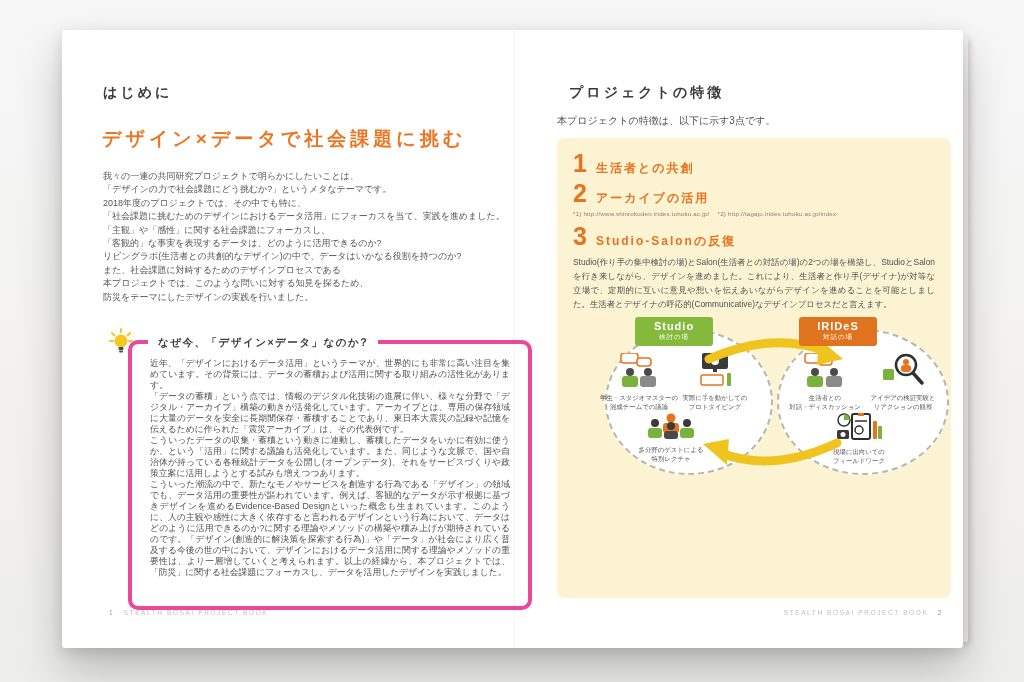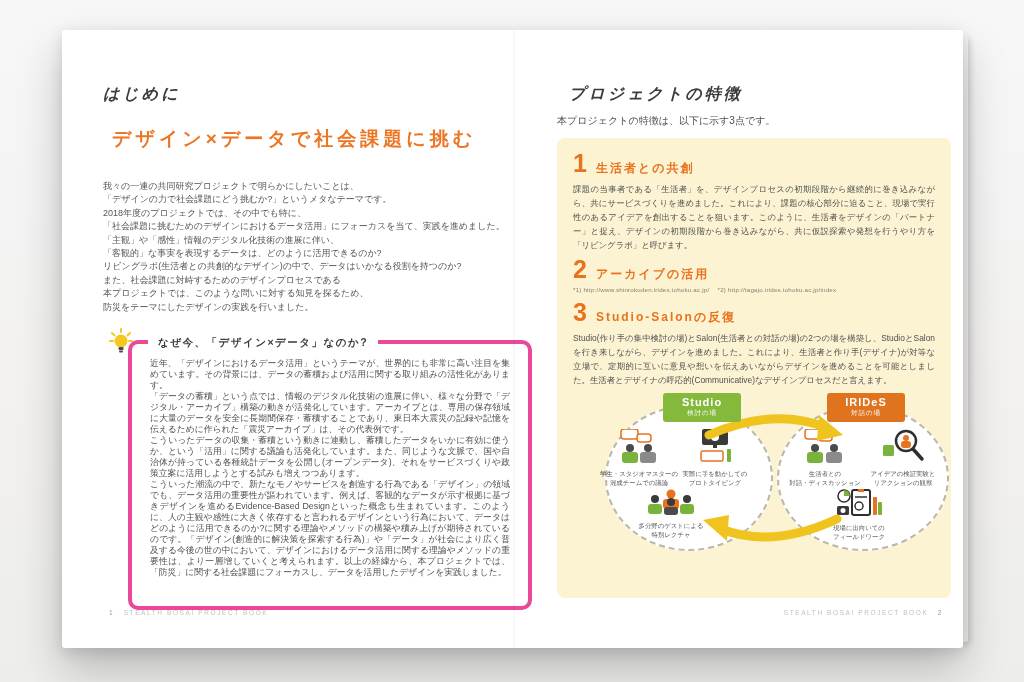--- a/index.html
+++ b/index.html
@@ -11,23 +11,23 @@
   }
   .spread{
     position:absolute;left:62px;top:30px;width:901px;height:618px;
     background:#fff;border-radius:3px;
     box-shadow:0 22px 45px rgba(0,0,0,.22),0 4px 14px rgba(0,0,0,.12);
   }
   .spread::after{ 
     content:"";position:absolute;left:50%;top:0;width:2px;height:100%;
     background:linear-gradient(90deg,rgba(0,0,0,0),rgba(0,0,0,.05),rgba(0,0,0,0));
   }
-  .kicker{position:absolute;font-size:16px;font-weight:bold;letter-spacing:3px;color:#3c3c3c;font-style:italic;}
-  .main-title{position:absolute;left:50px;top:96px;font-size:19px;font-weight:bold;letter-spacing:4px;color:#ed7624;}
-  .intro{position:absolute;left:41px;top:140px;font-size:9px;line-height:13.4px;color:#555;margin-top:10px;}
+  .kicker{position:absolute;font-size:14px;font-weight:bold;letter-spacing:3px;color:#3c3c3c;}
+  .main-title{position:absolute;left:40px;top:96px;font-size:19px;font-weight:bold;letter-spacing:4px;color:#ed7624;}
+  .intro{position:absolute;left:41px;top:140px;font-size:9px;line-height:13.4px;color:#555;}
   .why-box{
     position:absolute;left:66px;top:310px;width:396px;height:262px;
     border:4px solid #ec4899;border-radius:10px;background:#fff;
   }
   .why-title{
     position:absolute;left:16px;top:-8px;background:#fff;padding:0 10px;
     font-size:10.5px;font-weight:bold;letter-spacing:1.5px;color:#3c3c3c;white-space:nowrap;
   }
   .bulb{position:absolute;left:-24px;top:-16px;}
   .why-body{padding:14px 18px 0 18px;font-size:8.8px;line-height:11px;text-align:justify;color:#4f4f4f;}
@@ -39,21 +39,21 @@
   .cream-box{
     position:absolute;left:495px;top:108px;width:394px;height:460px;
     background:#fcf3d3;border-radius:8px;padding:10px 16px 0 16px;box-sizing:border-box;overflow:hidden;
   }
   .feature-head{display:flex;align-items:baseline;gap:9px;margin:4px 0 5px 0;}
   .f-num{font-size:25px;font-weight:800;color:#e8731f;line-height:22px;}
   .f-title{font-size:12px;font-weight:bold;letter-spacing:2px;color:#e8731f;}
   .f-body{font-size:8.4px;line-height:14px;text-align:justify;color:#4f4f4f;margin:0 0 6px 0;}
   .f-note{font-size:6.2px;color:#85826f;letter-spacing:.2px;margin:-2px 0 6px 0;}
   .diagram{position:relative;height:170px;margin-top:4px;}
-  .tag{position:absolute;top:0;width:78px;text-align:center;color:#fff;border-radius:3px;padding:3px 0 4px 0;z-index:5;margin-left:28px;}
+  .tag{position:absolute;top:0;width:78px;text-align:center;color:#fff;border-radius:3px;padding:3px 0 4px 0;z-index:5;}
   .tag .tl{display:block;font-size:11px;font-weight:bold;letter-spacing:1px;}
   .tag .ts{display:block;font-size:6.5px;letter-spacing:1px;margin-top:1px;}
   .tag-studio{left:62px;background:#84b93c;}
   .tag-salon{left:226px;background:#e0731d;}
   .circle{
     position:absolute;top:12px;height:146px;background:#fff;border-radius:50%;
     border:2px dashed #b9b6aa;box-sizing:border-box;z-index:1;
   }
   .circle-left{left:32px;width:168px;}
   .circle-right{left:204px;width:172px;}
@@ -70,21 +70,21 @@
   <div class="edge-sheet"></div>
 
   <div class="kicker" style="left:41px;top:54px;">はじめに</div>
   <div class="main-title">デザイン×データで社会課題に挑む</div>
 
   <div class="intro">
     <div>我々の一連の共同研究プロジェクトで明らかにしたいことは、</div>
     <div>「デザインの力で社会課題にどう挑むか?」というメタなテーマです。</div>
     <div>2018年度のプロジェクトでは、その中でも特に、</div>
     <div>「社会課題に挑むためのデザインにおけるデータ活用」にフォーカスを当て、実践を進めました。</div>
-    <div>「主観」や「感性」情報のデジタル化技術の進展に伴い、</div>
+    <div>「主観」や「感性」に関する社会課題にフォーカスし、</div>
     <div>「客観的」な事実を表現するデータは、どのように活用できるのか?</div>
     <div>リビングラボ(生活者との共創的なデザイン)の中で、データはいかなる役割を持つのか?</div>
     <div>また、社会課題に対峙するためのデザインプロセスである</div>
     <div>本プロジェクトでは、このような問いに対する知見を探るため、</div>
     <div>防災をテーマにしたデザインの実践を行いました。</div>
   </div>
 
   <div class="why-box">
     <span class="bulb">
       <svg width="26" height="28" viewBox="0 0 26 28">
@@ -117,21 +117,20 @@
   <div class="kicker rp-title" style="position:absolute;">プロジェクトの特徴</div>
   <div class="rp-lead">本プロジェクトの特徴は、以下に示す3点です。</div>
 
   <div class="cream-box">
 
     <div class="feature">
       <div class="feature-head">
         <span class="f-num">1</span>
         <span class="f-title">生活者との共創</span>
       </div>
-      <p class="f-body">課題の当事者である「生活者」を、デザインプロセスの初期段階から継続的に巻き込みながら、共にサービスづくりを進めました。これにより、課題の核心部分に迫ること、現場で実行性のあるアイデアを創出することを狙います。このように、生活者をデザインの「パートナー」と捉え、デザインの初期段階から巻き込みながら、共に仮説探索や発想を行うやり方を「リビングラボ」と呼びます。</p>
     </div>
 
     <div class="feature">
       <div class="feature-head">
         <span class="f-num">2</span>
         <span class="f-title">アーカイブの活用</span>
       </div>
       <div class="f-note">*1) http://www.shinrokuden.irides.tohoku.ac.jp/　 *2) http://tagajo.irides.tohoku.ac.jp/index</div>
     </div>
 

